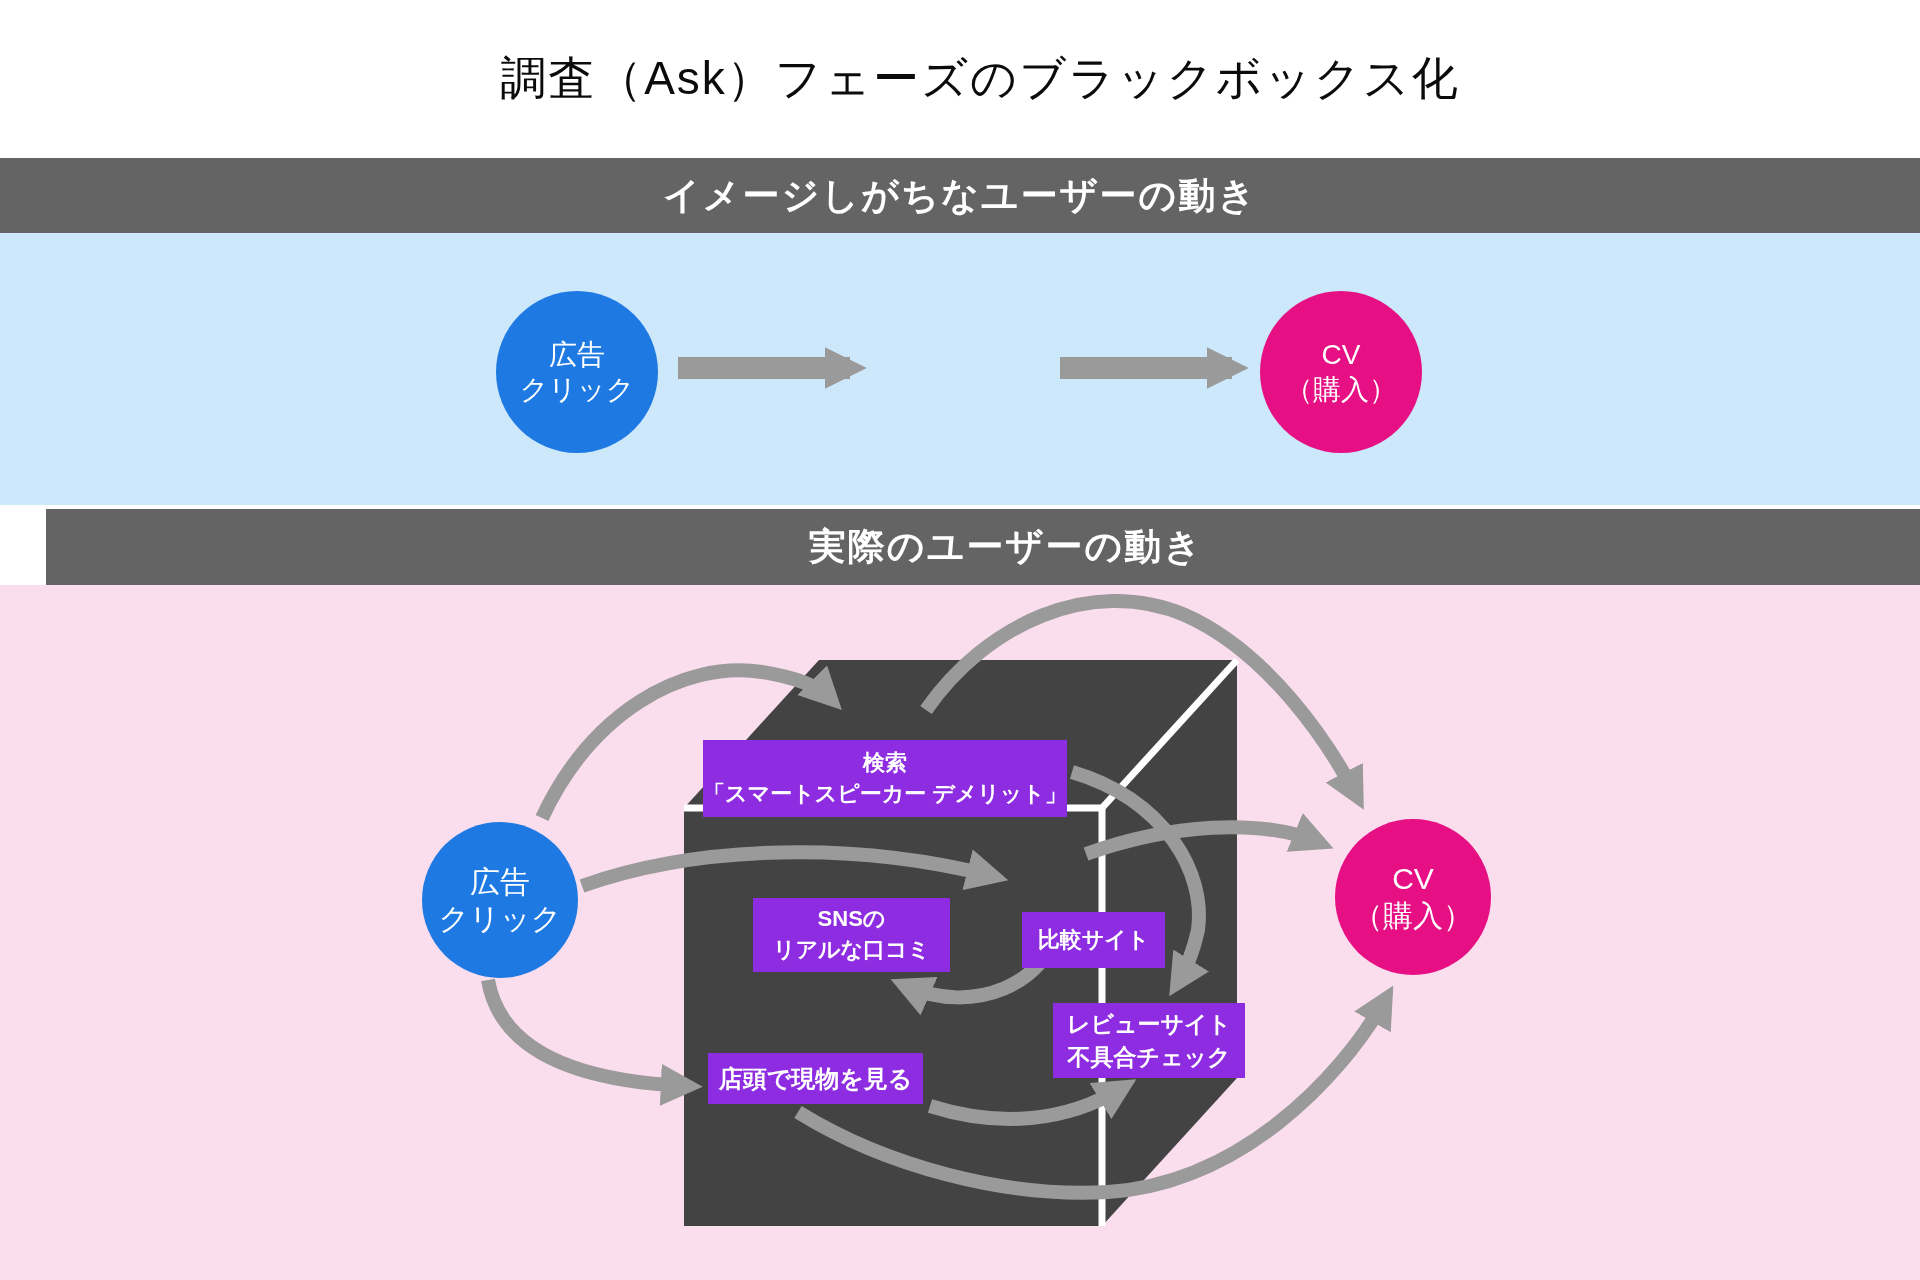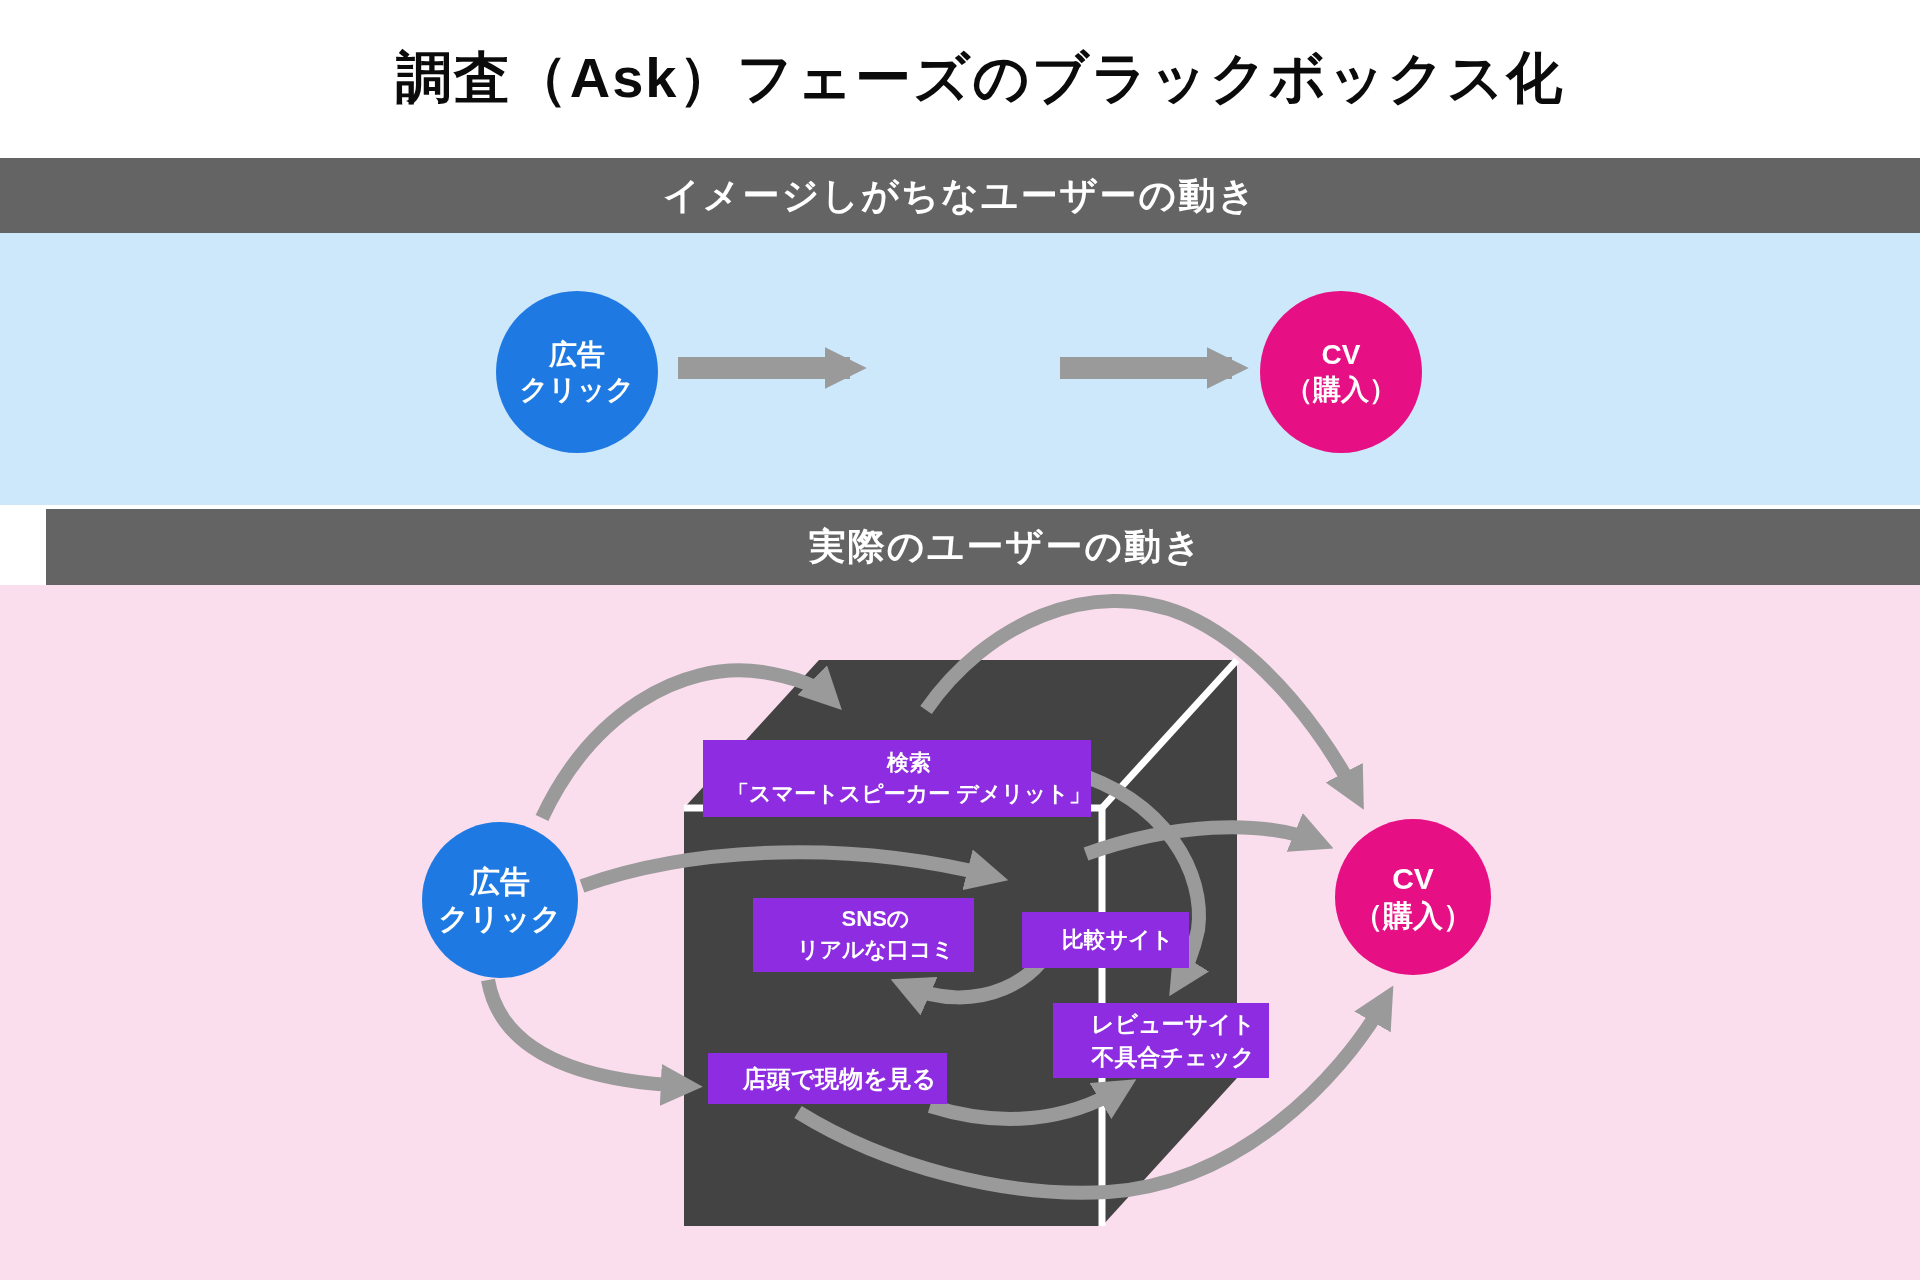--- a/index.html
+++ b/index.html
@@ -7,57 +7,57 @@
     position:relative;width:1920px;height:1280px;overflow:hidden;
     font-family:"Liberation Sans","DejaVu Sans",sans-serif;
     background:#ffffff;
   }
   
   .title-area{
     position:absolute;left:0;top:0;width:1920px;height:158px;
     display:flex;align-items:center;justify-content:center;
   }
   .title-text{
-    font-size:56px;font-weight:700;color:var(--title-text);
+    font-size:46px;font-weight:400;color:var(--title-text);
     letter-spacing:2px;white-space:nowrap;margin-left:40px;
   }
   .banner{
     position:absolute;left:0;width:1920px;
     background:var(--banner-bg);
     display:flex;align-items:center;justify-content:center;
   }
   .banner-1{top:158px;height:75px;}
   .banner-2{top:509px;height:76px;margin-left:46px;}
   .banner-label{font-size:37px;font-weight:700;color:var(--banner-text);letter-spacing:2px;}
   .sec-imagined{position:absolute;left:0;top:233px;width:1920px;height:272px;background:var(--imagined-bg);}
   .gap-line{position:absolute;left:0;top:505px;width:1920px;height:4px;background:#ffffff;}
   .sec-actual{position:absolute;left:0;top:585px;width:1920px;height:695px;background:var(--actual-bg);}
 
   
   .circle{
     position:absolute;border-radius:50%;
     display:flex;align-items:center;justify-content:center;text-align:center;
-    color:#ffffff;font-weight:700;white-space:pre-line;
+    color:#ffffff;font-weight:400;white-space:pre-line;
   }
   .c-blue{background:var(--step-blue);}
   .c-purple{background:var(--step-purple);}
   .c-pink{background:var(--step-pink);}
   .circle-top{width:162px;height:162px;top:291px;font-size:28px;line-height:1.25;}
   .step-1{left:496px;}
   .step-2{left:878px;}
   .step-3{left:1260px;}
   .circle-bottom{width:156px;height:156px;font-size:30px;line-height:1.25;}
   .start-circle{left:422px;top:822px;}
   .goal-circle{left:1335px;top:819px;}
 
   
   .node{
     position:absolute;background:var(--node-purple);
     display:flex;align-items:center;justify-content:center;text-align:center;
-    color:#ffffff;font-weight:700;white-space:pre-line;line-height:1.4;padding-left:24px;
+    color:#ffffff;font-weight:700;white-space:pre-line;line-height:1.4;
   }
   .node-search {left:703px; top:740px; width:364px;height:77px;font-size:22px;}
   .node-compare{left:1022px;top:912px; width:143px;height:56px;font-size:22px;}
   .node-sns    {left:753px; top:898px; width:197px;height:74px;font-size:22px;}
   .node-review {left:1053px;top:1003px;width:192px;height:75px;font-size:23px;}
   .node-store  {left:708px; top:1053px;width:215px;height:51px;font-size:24px;}
 
   .diagram-svg{position:absolute;left:0;top:0;width:1920px;height:1280px;pointer-events:none;}
   .arrow{fill:none;stroke:var(--arrow-gray);}
   .arrow-thin{stroke-width:14;}

